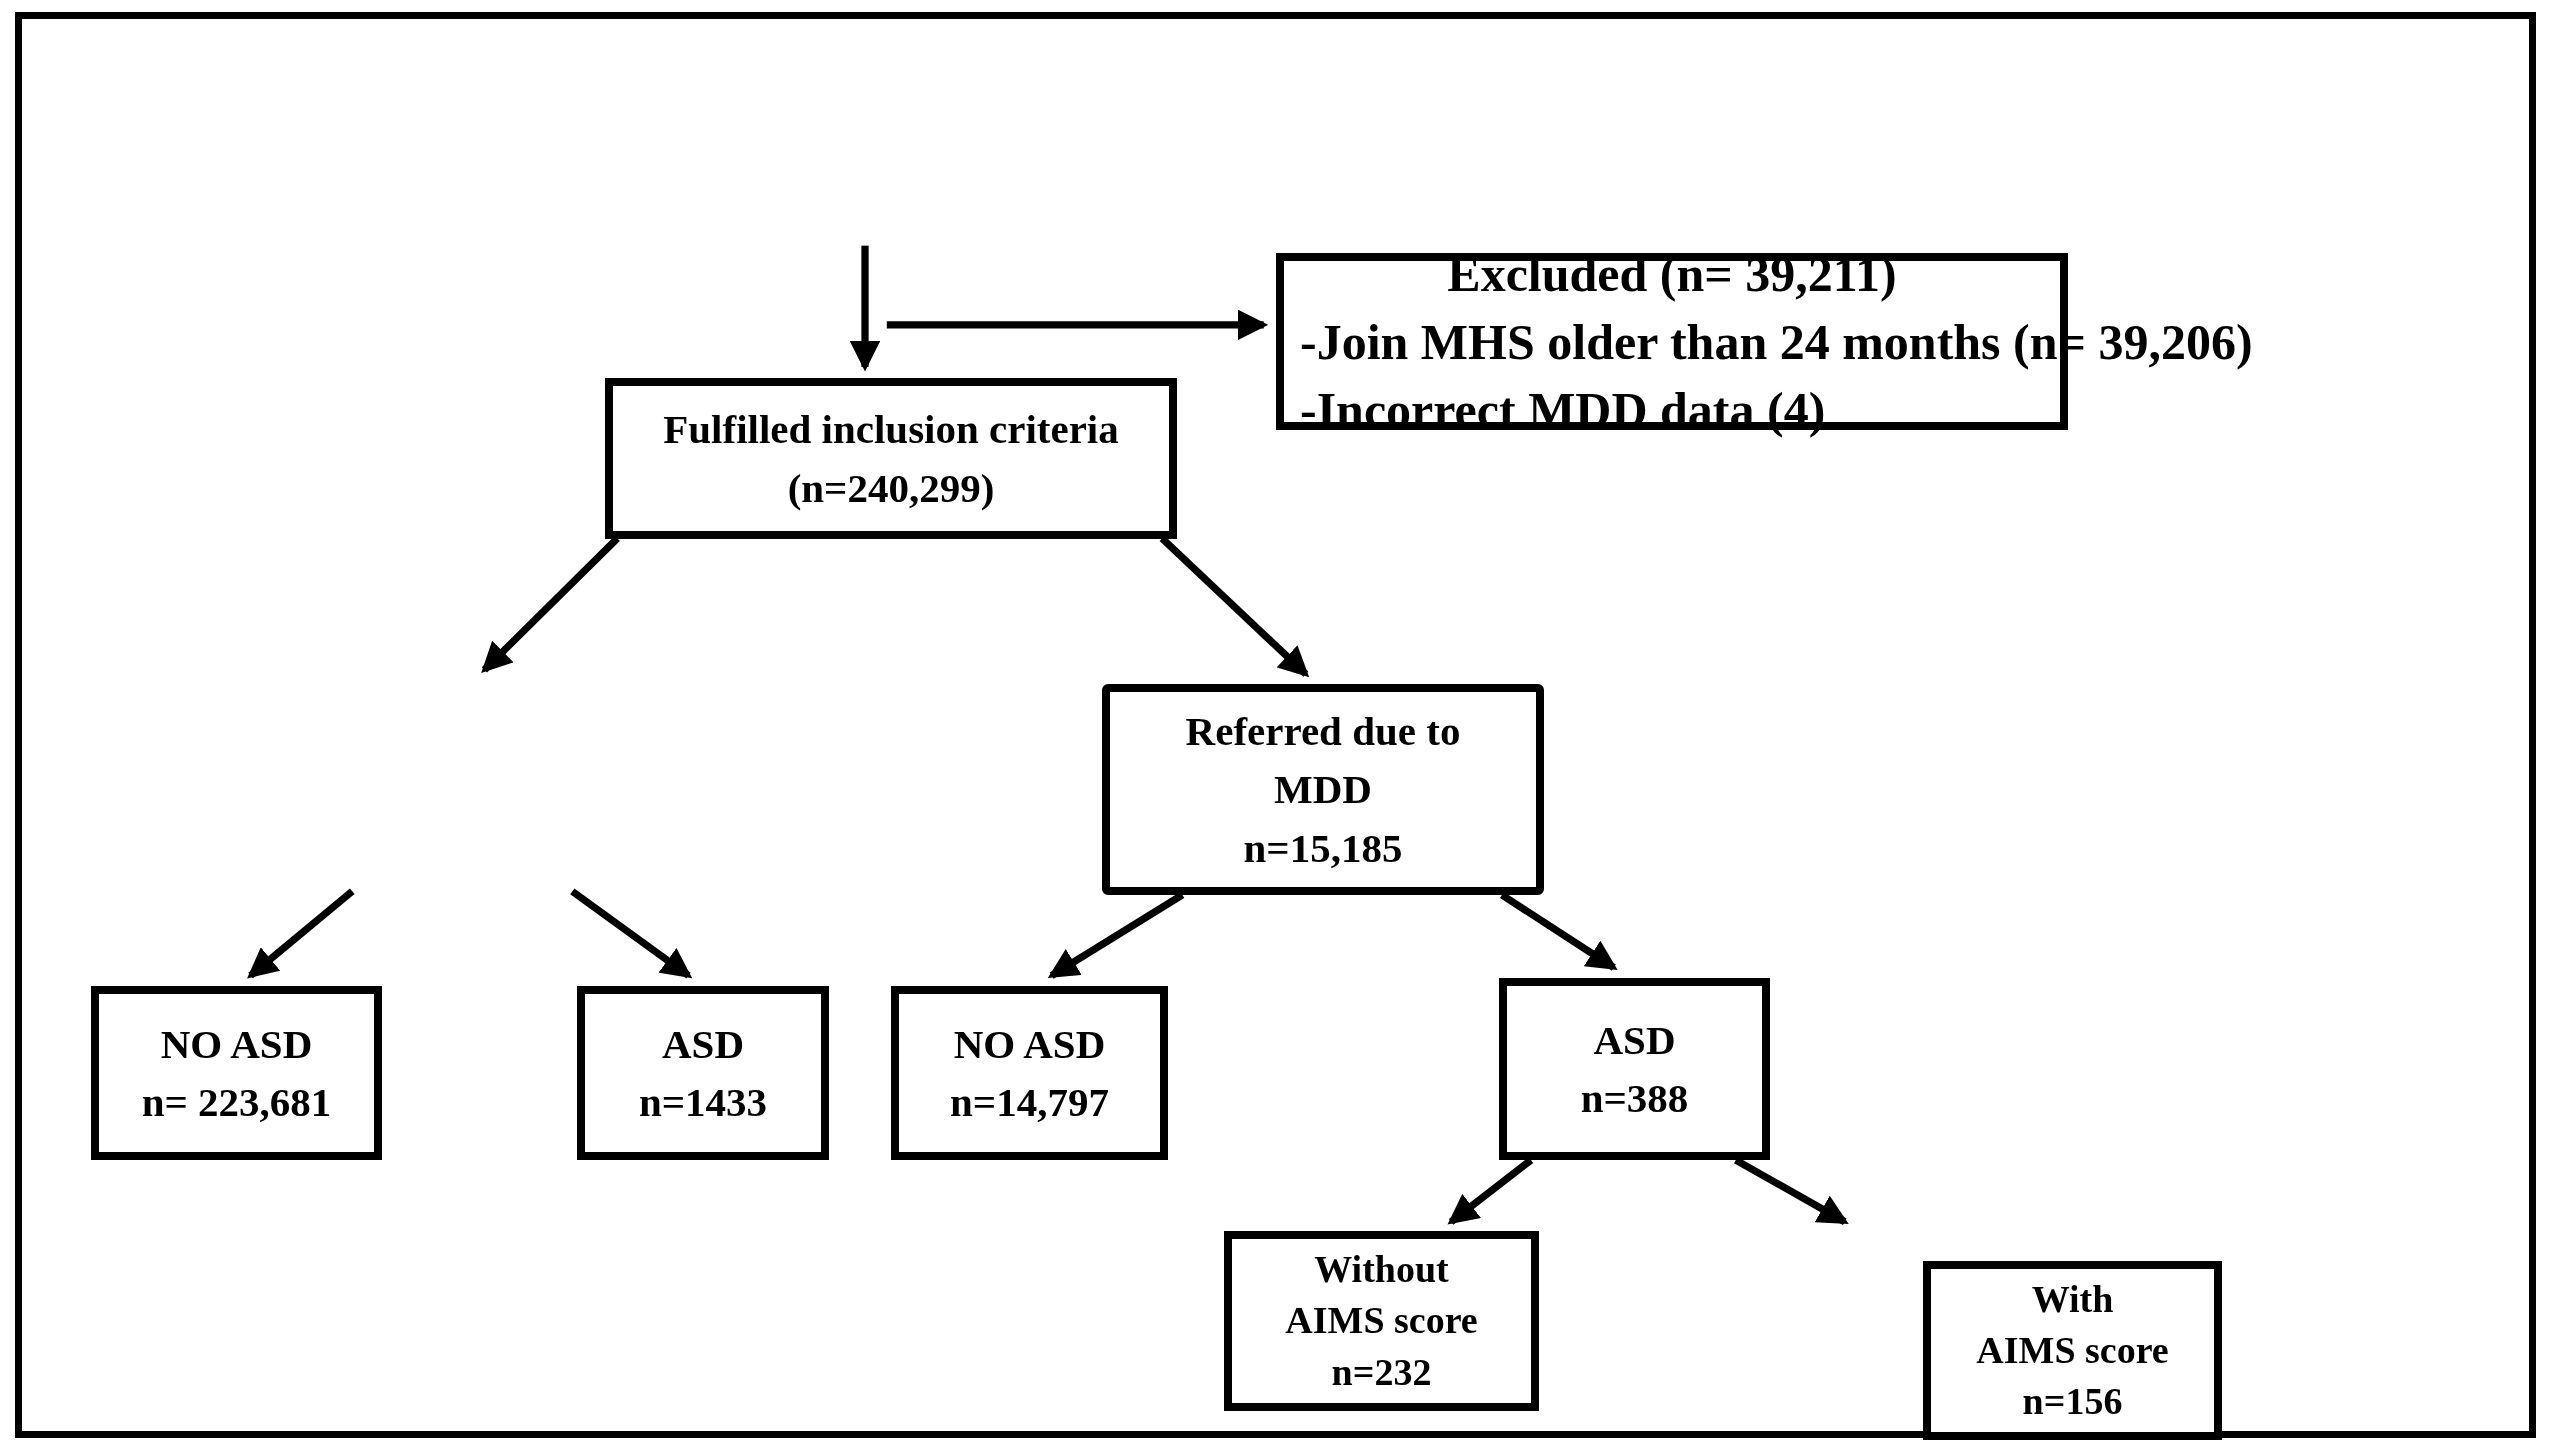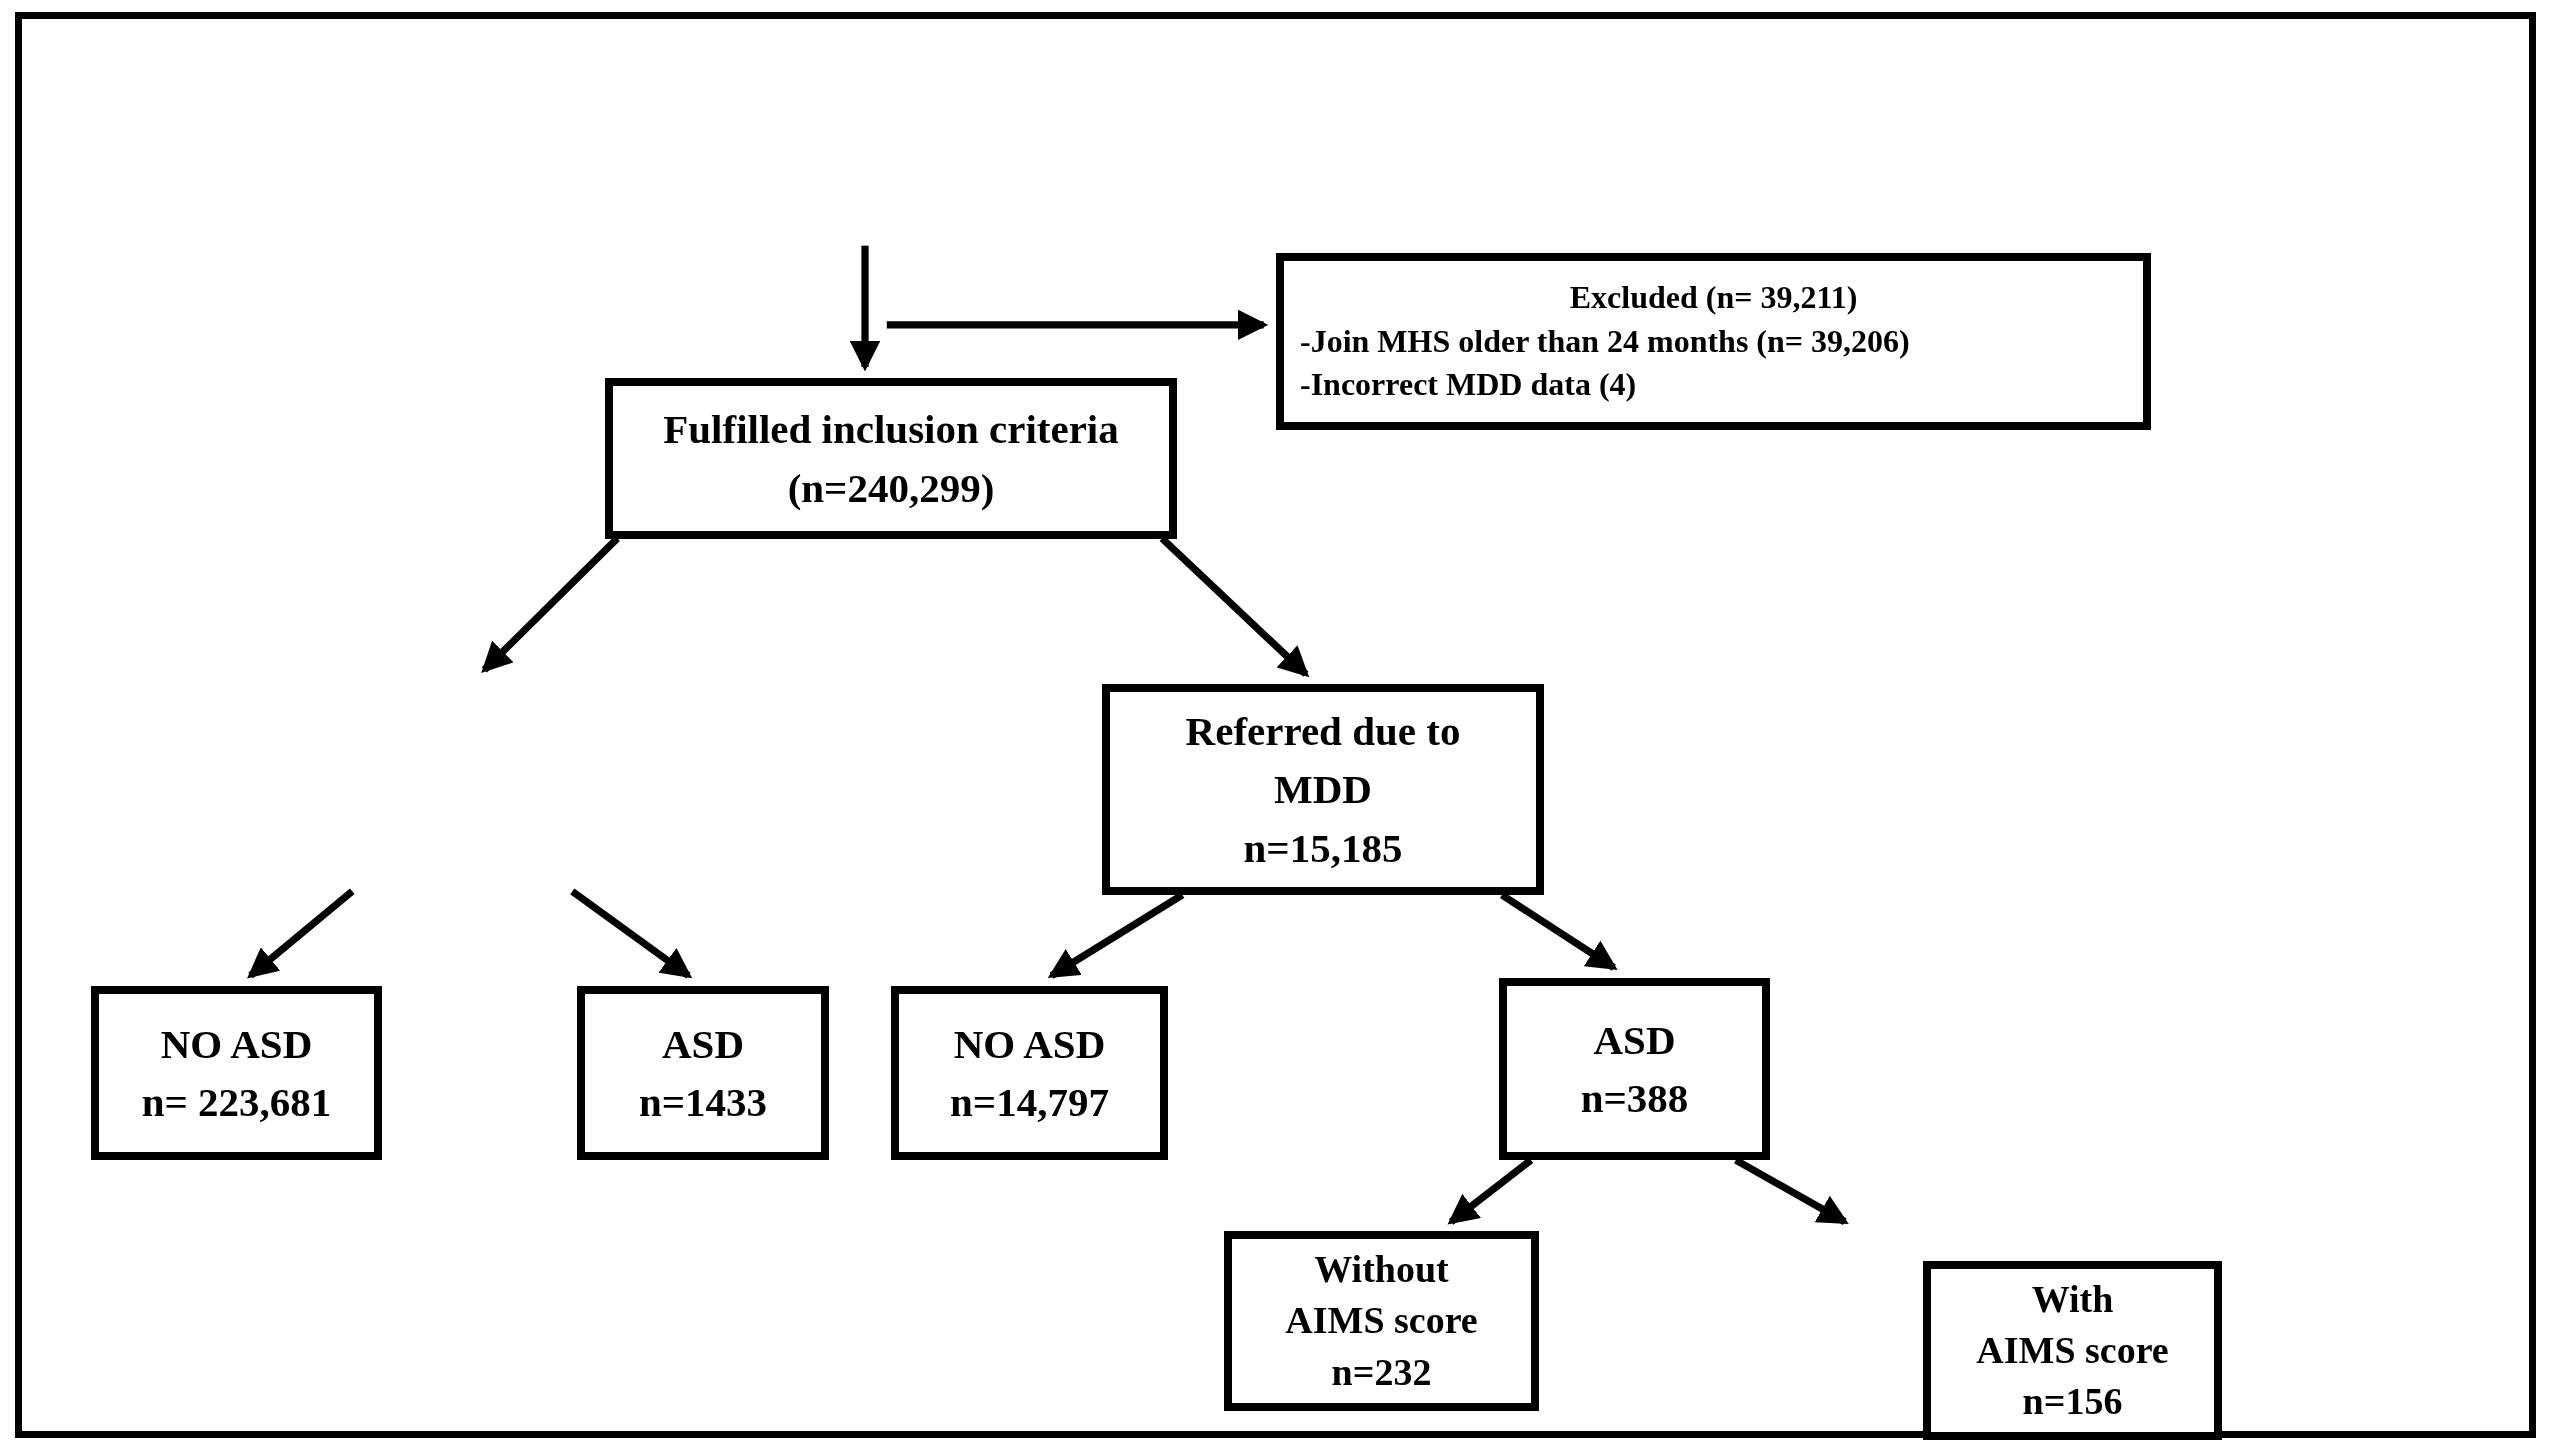--- a/index.html
+++ b/index.html
@@ -43,27 +43,27 @@
     align-items: center;
     text-align: center;
     font-size: 41px;
     line-height: 1.42;
     box-sizing: border-box;
   }
   .node .line { display: block; white-space: nowrap; }
 
   
   #node-mhs        { left: 638px;  top: 28px;   width: 456px;  height: 217px; }
-  #node-excluded   { left: 1276px; top: 253px;  width: 875px; height: 177px;
+  #node-excluded   { left: 1276px; top: 253px;  width: 792px; height: 177px;
                      align-items: stretch; text-align: left;
-                     padding: 8px 16px; font-size: 32px; line-height: 1.36; }
+                     padding: 8px 16px; font-size: 50px; line-height: 1.36; }
   #node-excluded .line-center { text-align: center; }
   #node-fulfilled  { left: 605px;  top: 378px;  width: 572px;  height: 161px; }
   #node-notref     { left: 265px;  top: 679px;  width: 419px;  height: 212px; }
-  #node-referred   { left: 1102px; top: 684px;  width: 442px;  height: 211px; }
+  #node-referred   { left: 1102px; top: 684px;  width: 442px;  height: 211px; border-radius: 6px; }
   #node-noasd-l    { left: 91px;  top: 986px; width: 291px;  height: 174px; }
   #node-asd-l      { left: 577px;  top: 986px; width: 252px;  height: 174px; }
   #node-noasd-r    { left: 891px; top: 986px; width: 277px;  height: 174px; }
   #node-asd-r      { left: 1499px; top: 978px; width: 271px;  height: 182px; }
   #node-noaims     { left: 1224px; top: 1231px; width: 315px;  height: 180px;
                      font-size: 38px; line-height: 1.35; }
   #node-aims       { left: 1923px; top: 1231px; width: 299px;  height: 179px;
                      font-size: 38px; line-height: 1.35; margin-top: 30px; }
 </style>
 </head>

